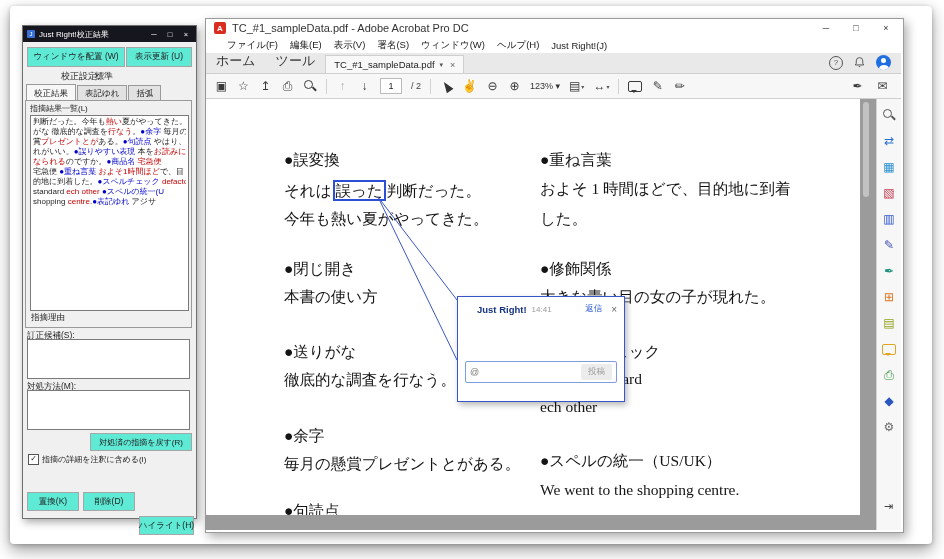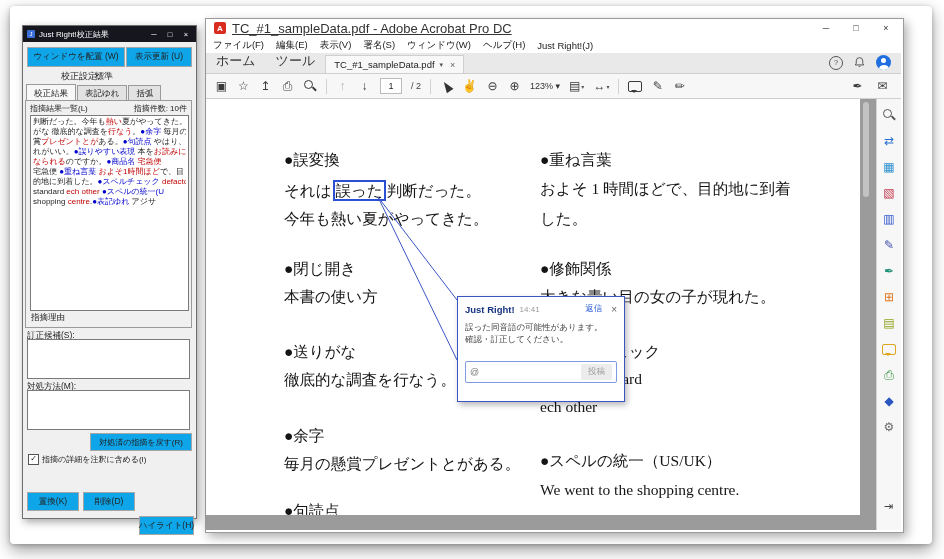--- a/index.html
+++ b/index.html
@@ -8,54 +8,54 @@
   .sheet{position:absolute;left:10px;top:6px;width:922px;height:538px;background:#fff;border-radius:4px;
          box-shadow:0 6px 16px rgba(0,0,0,.38),0 1px 4px rgba(0,0,0,.22);z-index:0;}
 
   
   .win-jr{position:absolute;left:22px;top:25px;width:173px;height:492px;background:#f0f0f0;border:1px solid #6f6f6f;
           box-shadow:2px 3px 8px rgba(0,0,0,.35);z-index:9;font-size:9px;color:#222;}
   .jr-titlebar{position:absolute;left:0;top:0;right:0;height:16px;background:#16161f;color:#fff;display:flex;align-items:center;padding:0 4px;gap:4px;}
   .jr-app-icon{width:8px;height:8px;background:#3a6fd8;color:#fff;font-size:6px;line-height:8px;text-align:center;border-radius:1px;}
   .jr-title{font-size:8px;flex:1;white-space:nowrap;overflow:hidden;}
   .jr-ctrl{font-size:7.5px;width:12px;text-align:center;cursor:default;}
-  .jr-btn{position:absolute;background:#0ea5e9;border:1px solid #a6a6a6;font-size:8.5px;display:flex;align-items:center;justify-content:center;white-space:nowrap;}
+  .jr-btn{position:absolute;background:#5eead4;border:1px solid #a6a6a6;font-size:8.5px;display:flex;align-items:center;justify-content:center;white-space:nowrap;}
   #btn-arrange{left:4px;top:21px;width:96px;height:18px;}
   #btn-refresh{right:4px;top:21px;width:64px;height:18px;}
   .jr-settings{position:absolute;left:6px;top:44px;font-size:9px;margin-left:32px;}
   .jr-settings-val{position:absolute;left:72px;top:44px;font-size:9px;}
   .jr-tabs{position:absolute;left:3px;top:58px;display:flex;align-items:center;}
   .jr-tab{height:15px;padding:0 7px;border:1px solid #9a9a9a;border-bottom:none;background:#e2e2e2;font-size:8.5px;display:flex;align-items:center;margin-right:1px;}
   .jr-tab.active{background:#f7f7f7;height:17px;}
   .jr-tabpage{position:absolute;left:2px;top:74px;width:165px;height:226px;border:1px solid #9a9a9a;background:#f0f0f0;}
-  .jr-listhead{position:absolute;left:4px;right:4px;top:2px;display:flex;justify-content:space-between;font-size:8px;}
+  .jr-listhead{position:absolute;left:4px;right:4px;top:2px;display:flex;justify-content:space-between;font-size:8px;flex-direction:column;}
   .jr-list{position:absolute;left:4px;top:14px;width:153px;height:192px;background:#fff;border:1px solid #7a7a7a;overflow:hidden;padding:1px 2px;}
   .jr-line{font-size:8px;line-height:10px;white-space:nowrap;overflow:hidden;}
   .seg-k{color:#262626;text-align:center;} .seg-r{color:#c00000;} .seg-b{color:#0000cc;}
   .jr-reason{position:absolute;left:5px;top:211px;font-size:8.5px;}
   .jr-lbl{position:absolute;left:4px;font-size:8.5px;}
   .jr-ta{position:absolute;left:4px;width:161px;height:38px;background:#fff;border:1px solid #7a7a7a;}
   #lbl-cand{top:304px;} #ta1{top:313px;}
   #lbl-act{top:355px;}  #ta2{top:364px;}
   #btn-revert{right:4px;top:407px;width:100px;height:16px;font-size:8px;}
   .jr-check{position:absolute;left:5px;top:428px;display:flex;gap:3px;align-items:center;font-size:8px;white-space:nowrap;}
   .checkbox{width:9px;height:9px;border:1px solid #555;background:#fff;font-size:8px;line-height:8px;text-align:center;color:#222;}
   #btn-replace{left:4px;top:466px;width:50px;height:17px;}
   #btn-delete{left:60px;top:466px;width:50px;height:17px;}
   #btn-highlight{left:116px;top:490px;width:53px;height:17px;}
 
   
   .win-main{position:absolute;left:205px;top:18px;width:697px;height:513px;background:#fff;border:1px solid #9b9b9b;
             box-shadow:3px 4px 10px rgba(0,0,0,.32);z-index:1;}
   .titlebar{position:absolute;left:206px;top:19px;width:695px;height:18px;background:#fff;display:flex;align-items:center;padding-left:8px;gap:6px;z-index:3;box-sizing:border-box;}
   .app-icon{width:12px;height:12px;background:#d92d20;color:#fff;font-size:8px;font-weight:bold;display:flex;align-items:center;justify-content:center;border-radius:2px;flex:0 0 auto;}
-  .tb-title{font-size:13px;color:#333;flex:1;white-space:nowrap;overflow:hidden;text-decoration:underline;}
+  .tb-title{font-size:11px;color:#333;flex:1;white-space:nowrap;overflow:hidden;}
   .win-controls{display:flex;height:100%;}
   .wc{width:30px;display:flex;align-items:center;justify-content:center;font-size:9px;color:#333;}
-  .menubar{position:absolute;left:206px;top:37px;width:695px;height:16px;display:flex;align-items:center;padding-left:1px;z-index:3;box-sizing:border-box;background:#fff;}
+  .menubar{position:absolute;left:206px;top:37px;width:695px;height:16px;display:flex;align-items:center;padding-left:15px;z-index:3;box-sizing:border-box;background:#fff;}
   .menu-item{font-size:9.5px;padding:0 6px;color:#222;white-space:nowrap;}
   .tabbar{position:absolute;left:206px;top:53px;width:695px;height:21px;background:#e9e9e9;border-bottom:1px solid #cfcfcf;display:flex;align-items:flex-end;z-index:3;box-sizing:border-box;}
   .tab{font-size:13px;padding:3px 10px;color:#333;white-space:nowrap;}
   .doc-tab{background:#f8f8f8;border:1px solid #cfcfcf;border-bottom:none;display:flex;gap:5px;align-items:center;height:17px;padding:0 8px;font-size:9.5px;color:#222;white-space:nowrap;}
   .tab-dd{font-size:7px;color:#555;}
   .tab-close{font-size:9px;color:#666;margin-left:2px;}
   .tabbar-right{margin-left:auto;display:flex;align-items:center;gap:10px;padding:0 10px 3px 0;}
   .q-icon{width:12px;height:12px;border:1px solid #555;border-radius:50%;font-size:8px;display:flex;align-items:center;justify-content:center;color:#555;}
   .bell{display:flex;}
   .avatar{width:15px;height:15px;border-radius:50%;background:#1f6fe0;position:relative;overflow:hidden;}
@@ -81,21 +81,21 @@
   .doc-area{position:absolute;left:206px;top:99px;width:695px;height:431px;background:#9b9b9b;z-index:1;}
   .page{position:absolute;left:206px;top:99px;width:654px;height:416px;background:#fff;z-index:2;overflow:hidden;}
   .pl{position:absolute;font-family:"Liberation Serif","DejaVu Serif",serif;font-size:15.5px;color:#141414;white-space:nowrap;}
   .hl{border:2px solid #2b50d4;padding:0 1px;margin:0 1px;}
   .vscroll{position:absolute;left:861px;top:99px;width:10px;height:416px;z-index:2;}
   .vthumb{position:absolute;left:2px;top:3px;width:6px;height:95px;background:#c2c2c2;border-radius:3px;}
   .connectors{position:absolute;left:0;top:0;width:944px;height:559px;z-index:4;pointer-events:none;}
   
   .popup{position:absolute;left:457px;top:296px;width:168px;height:106px;background:#fff;border:1px solid #3a56c4;
          box-shadow:2px 3px 6px rgba(0,0,0,.28);z-index:5;box-sizing:border-box;}
-  .popup-header{display:flex;align-items:center;gap:5px;padding:6px 7px 0;}
+  .popup-header{display:flex;align-items:center;gap:5px;padding:6px 7px 0;margin-left:12px;}
   .popup-title{font-weight:bold;color:#16337f;font-size:9.5px;}
   .popup-time{color:#999;font-size:8px;}
   .popup-reply{margin-left:auto;color:#2b5bd7;font-size:8.5px;}
   .popup-close{color:#666;font-size:10px;margin-left:4px;}
   .popup-msg{padding:6px 7px 0;color:#444;font-size:8.5px;line-height:12px;}
   .popup-input{position:absolute;left:7px;right:7px;top:64px;height:22px;border:1.5px solid #7e9ce0;border-radius:2px;display:flex;align-items:center;padding:0 4px;box-sizing:border-box;}
   .popup-at{color:#777;font-size:9px;}
   .popup-post{margin-left:auto;background:#ececec;color:#9a9a9a;font-size:8.5px;padding:2px 7px;border-radius:2px;}
   
   .rail{position:absolute;left:876px;top:99px;width:25px;height:431px;background:#f7f7f7;border-left:1px solid #d2d2d2;z-index:3;
@@ -221,24 +221,20 @@
     <line x1="378" y1="197" x2="457" y2="300" stroke="#3a56c4" stroke-width="1"></line>
     <line x1="378" y1="197" x2="457" y2="360" stroke="#3a56c4" stroke-width="1"></line>
   </svg>
 
   <div class="popup">
     <div class="popup-header">
       <span class="popup-title">Just Right!</span>
       <span class="popup-time">14:41</span>
       <span class="popup-reply">返信</span>
       <span class="popup-close">×</span>
-    </div>
-    <div class="popup-msg">
-      <div>誤った同音語の可能性があります。</div>
-      <div>確認・訂正してください。</div>
     </div>
     <div class="popup-input">
       <span class="popup-at">@</span>
       <span class="popup-post">投稿</span>
     </div>
   </div>
 
   <div class="rail">
       <span class="rail-icon" style="color: rgb(85, 85, 85);">
         <span class="mag"></span>

